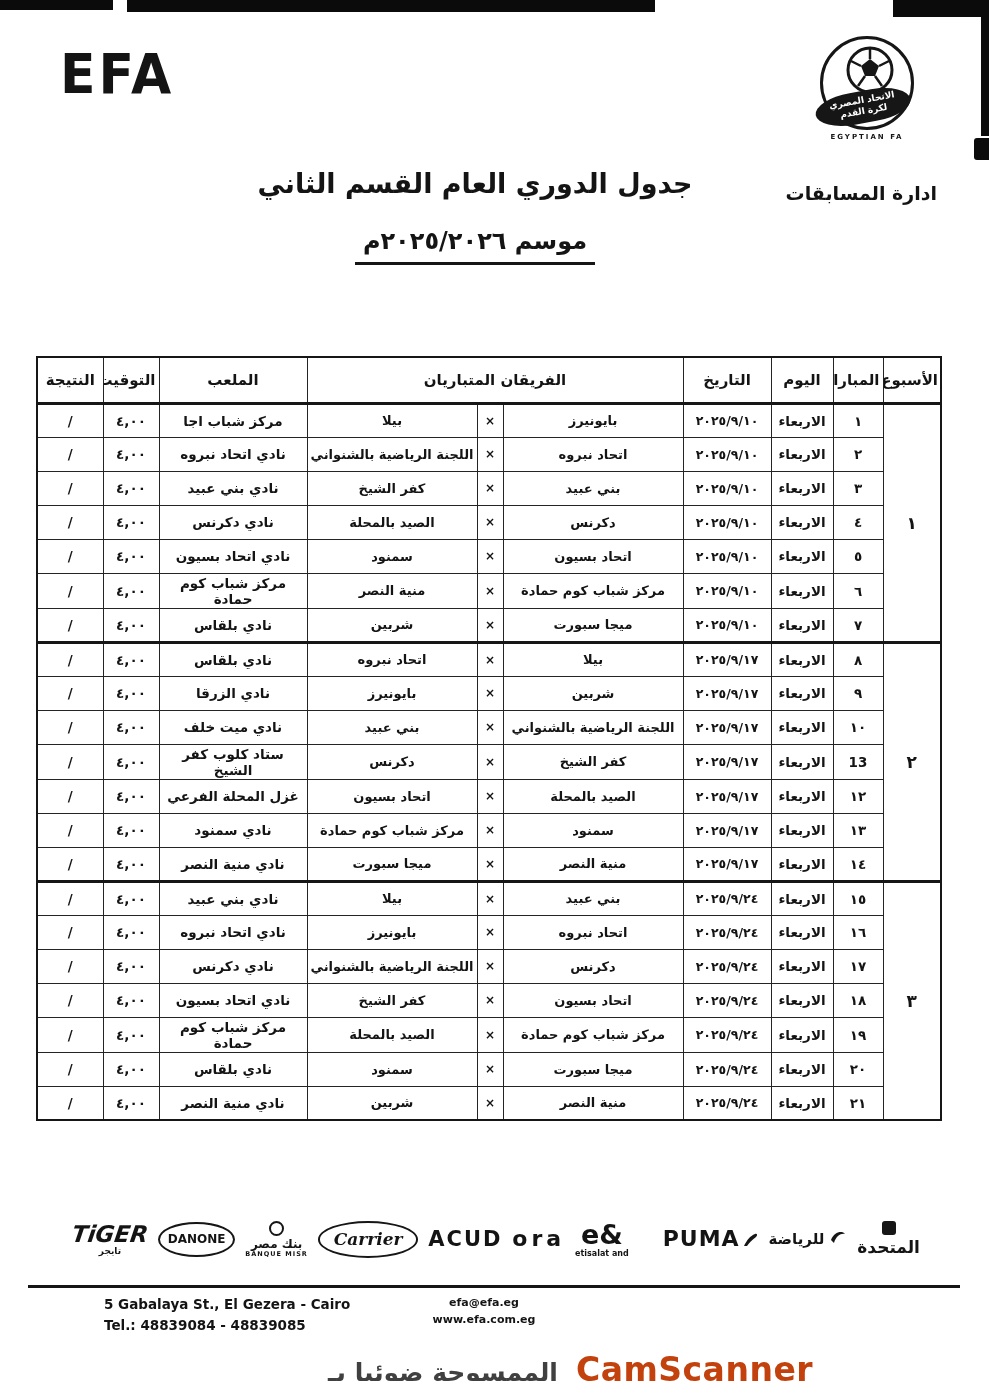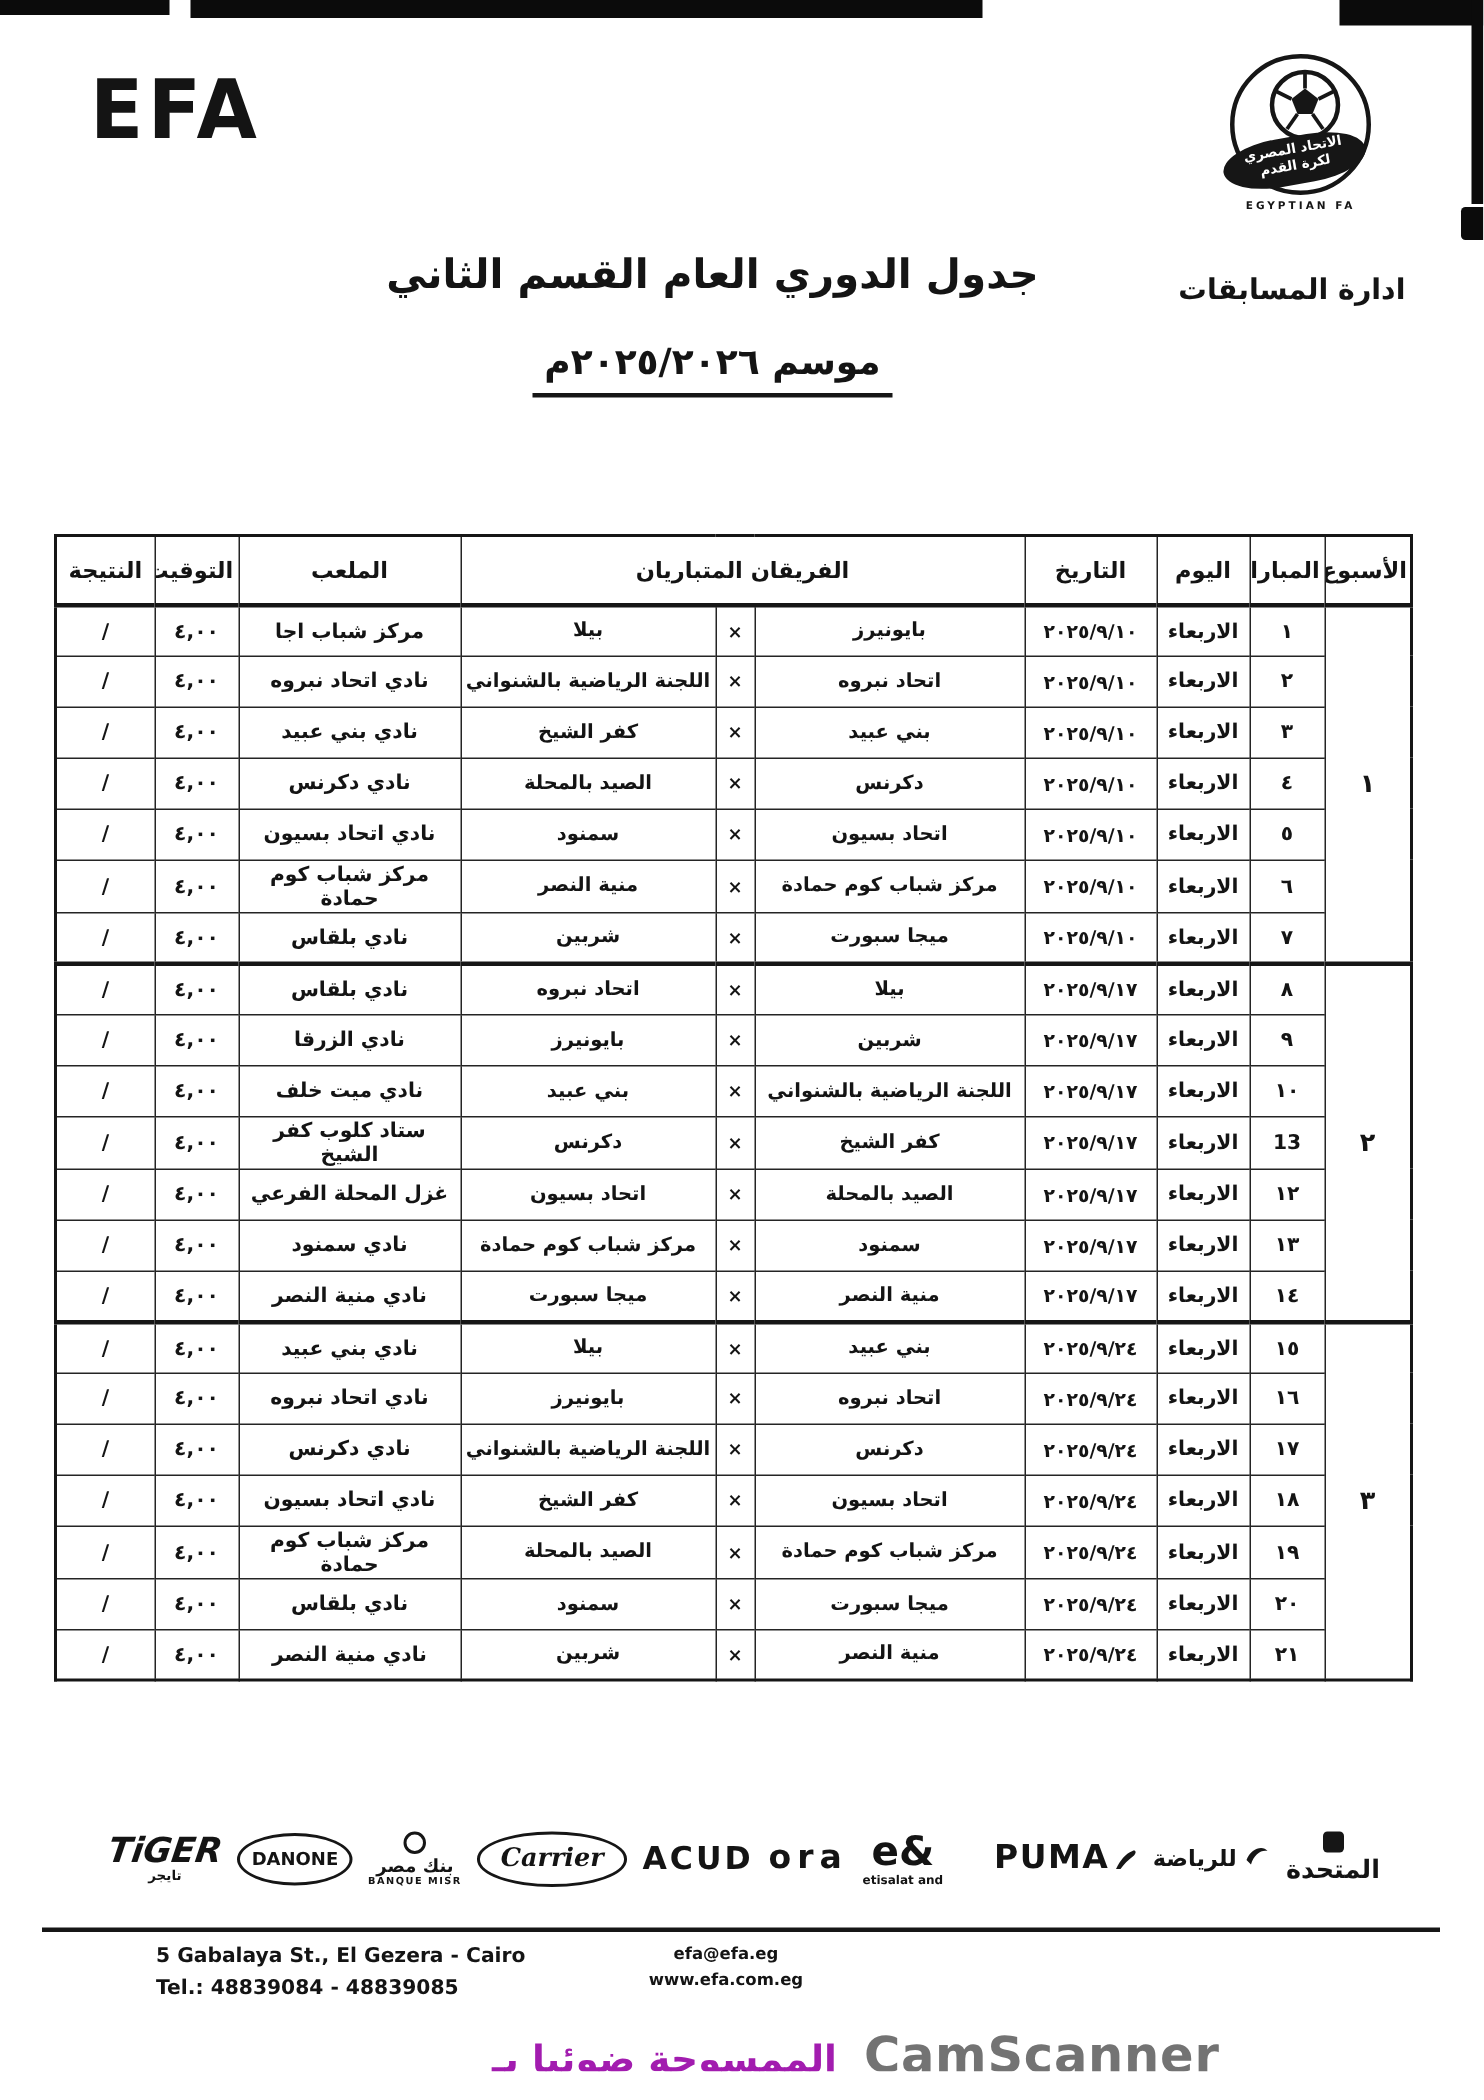--- a/index.html
+++ b/index.html
@@ -78,22 +78,22 @@
 
   .addr-en { position:absolute; left:104px; top:1294px; font-size:13.5px; font-weight:bold;
              line-height:1.55; direction:ltr; }
   .addr-center { position:absolute; left:404px; top:1294px; width:160px; text-align:center;
              font-size:11px; font-weight:bold; line-height:1.55; direction:ltr; }
   .addr-ar { position:absolute; right:58px; top:1290px; font-size:14.5px; font-weight:bold;
              line-height:1.6; direction:rtl; text-align:right; }
 
   .camscanner { position:absolute; left:328px; top:1350px; display:flex; align-items:baseline;
                 gap:18px; direction:ltr; }
-  .cs-ar { font-size:25px; color:#a21caf; font-weight:bold; direction:rtl; }
-  .cs-brand { font-size:33px; color:#737373; font-weight:bold; letter-spacing:0.5px; }
+  .cs-ar { font-size:25px; color:#404040; font-weight:bold; direction:rtl; }
+  .cs-brand { font-size:33px; color:#c2410c; font-weight:bold; letter-spacing:0.5px; }
 </style>
 </head>
 <body>
 
 <div class="page">
 
   <div class="scan-bar bar-top-left"></div>
   <div class="scan-bar bar-top-mid"></div>
   <div class="scan-bar bar-top-right"></div>
   <div class="scan-bar bar-right-edge"></div>

